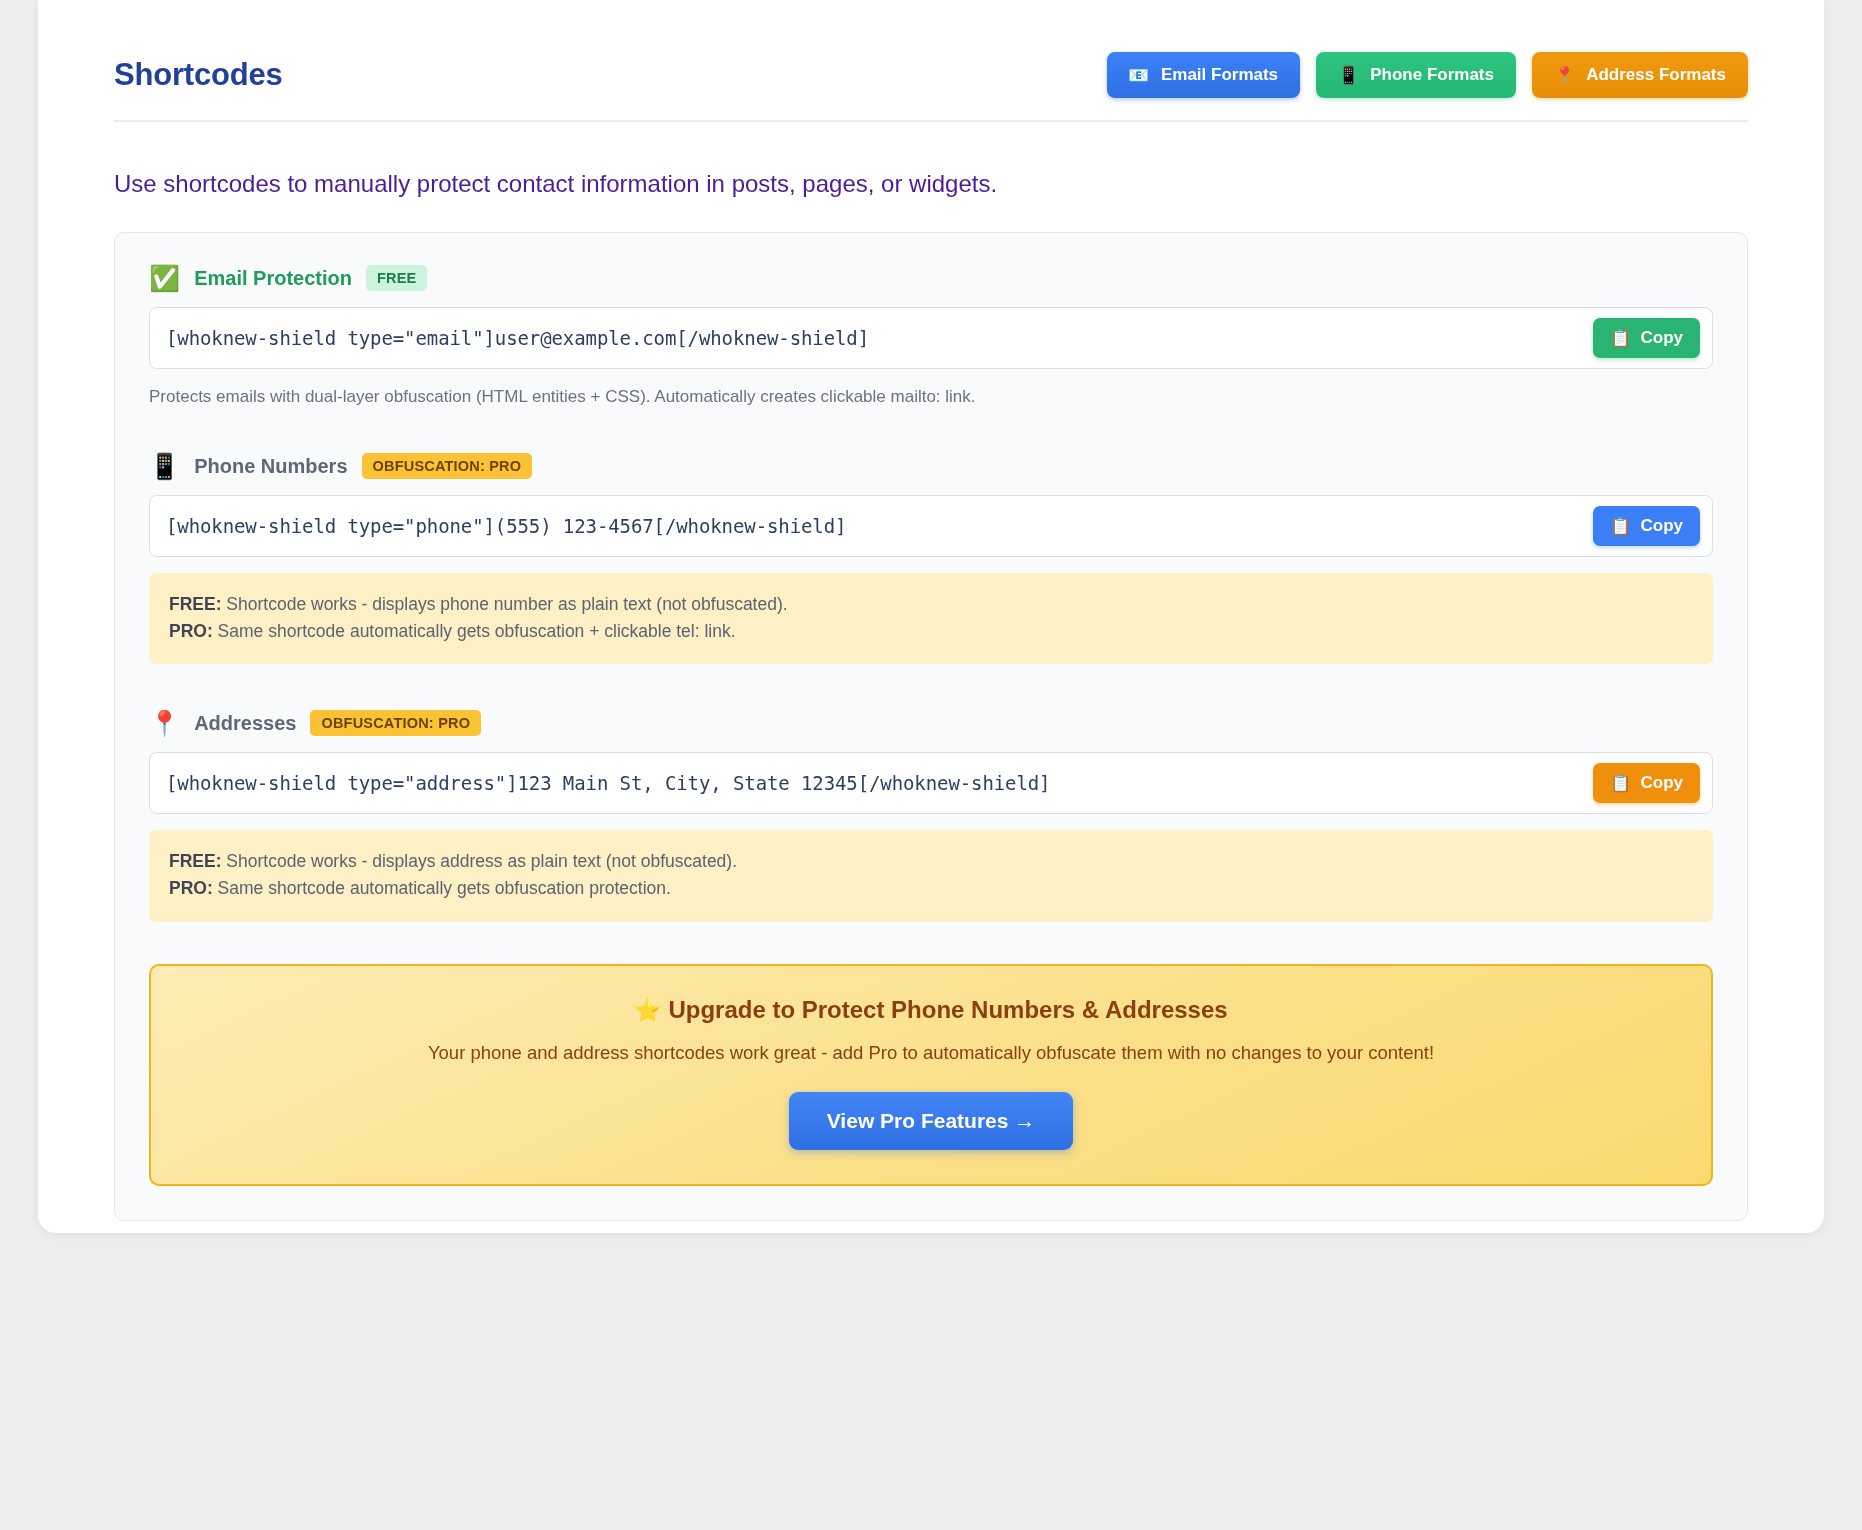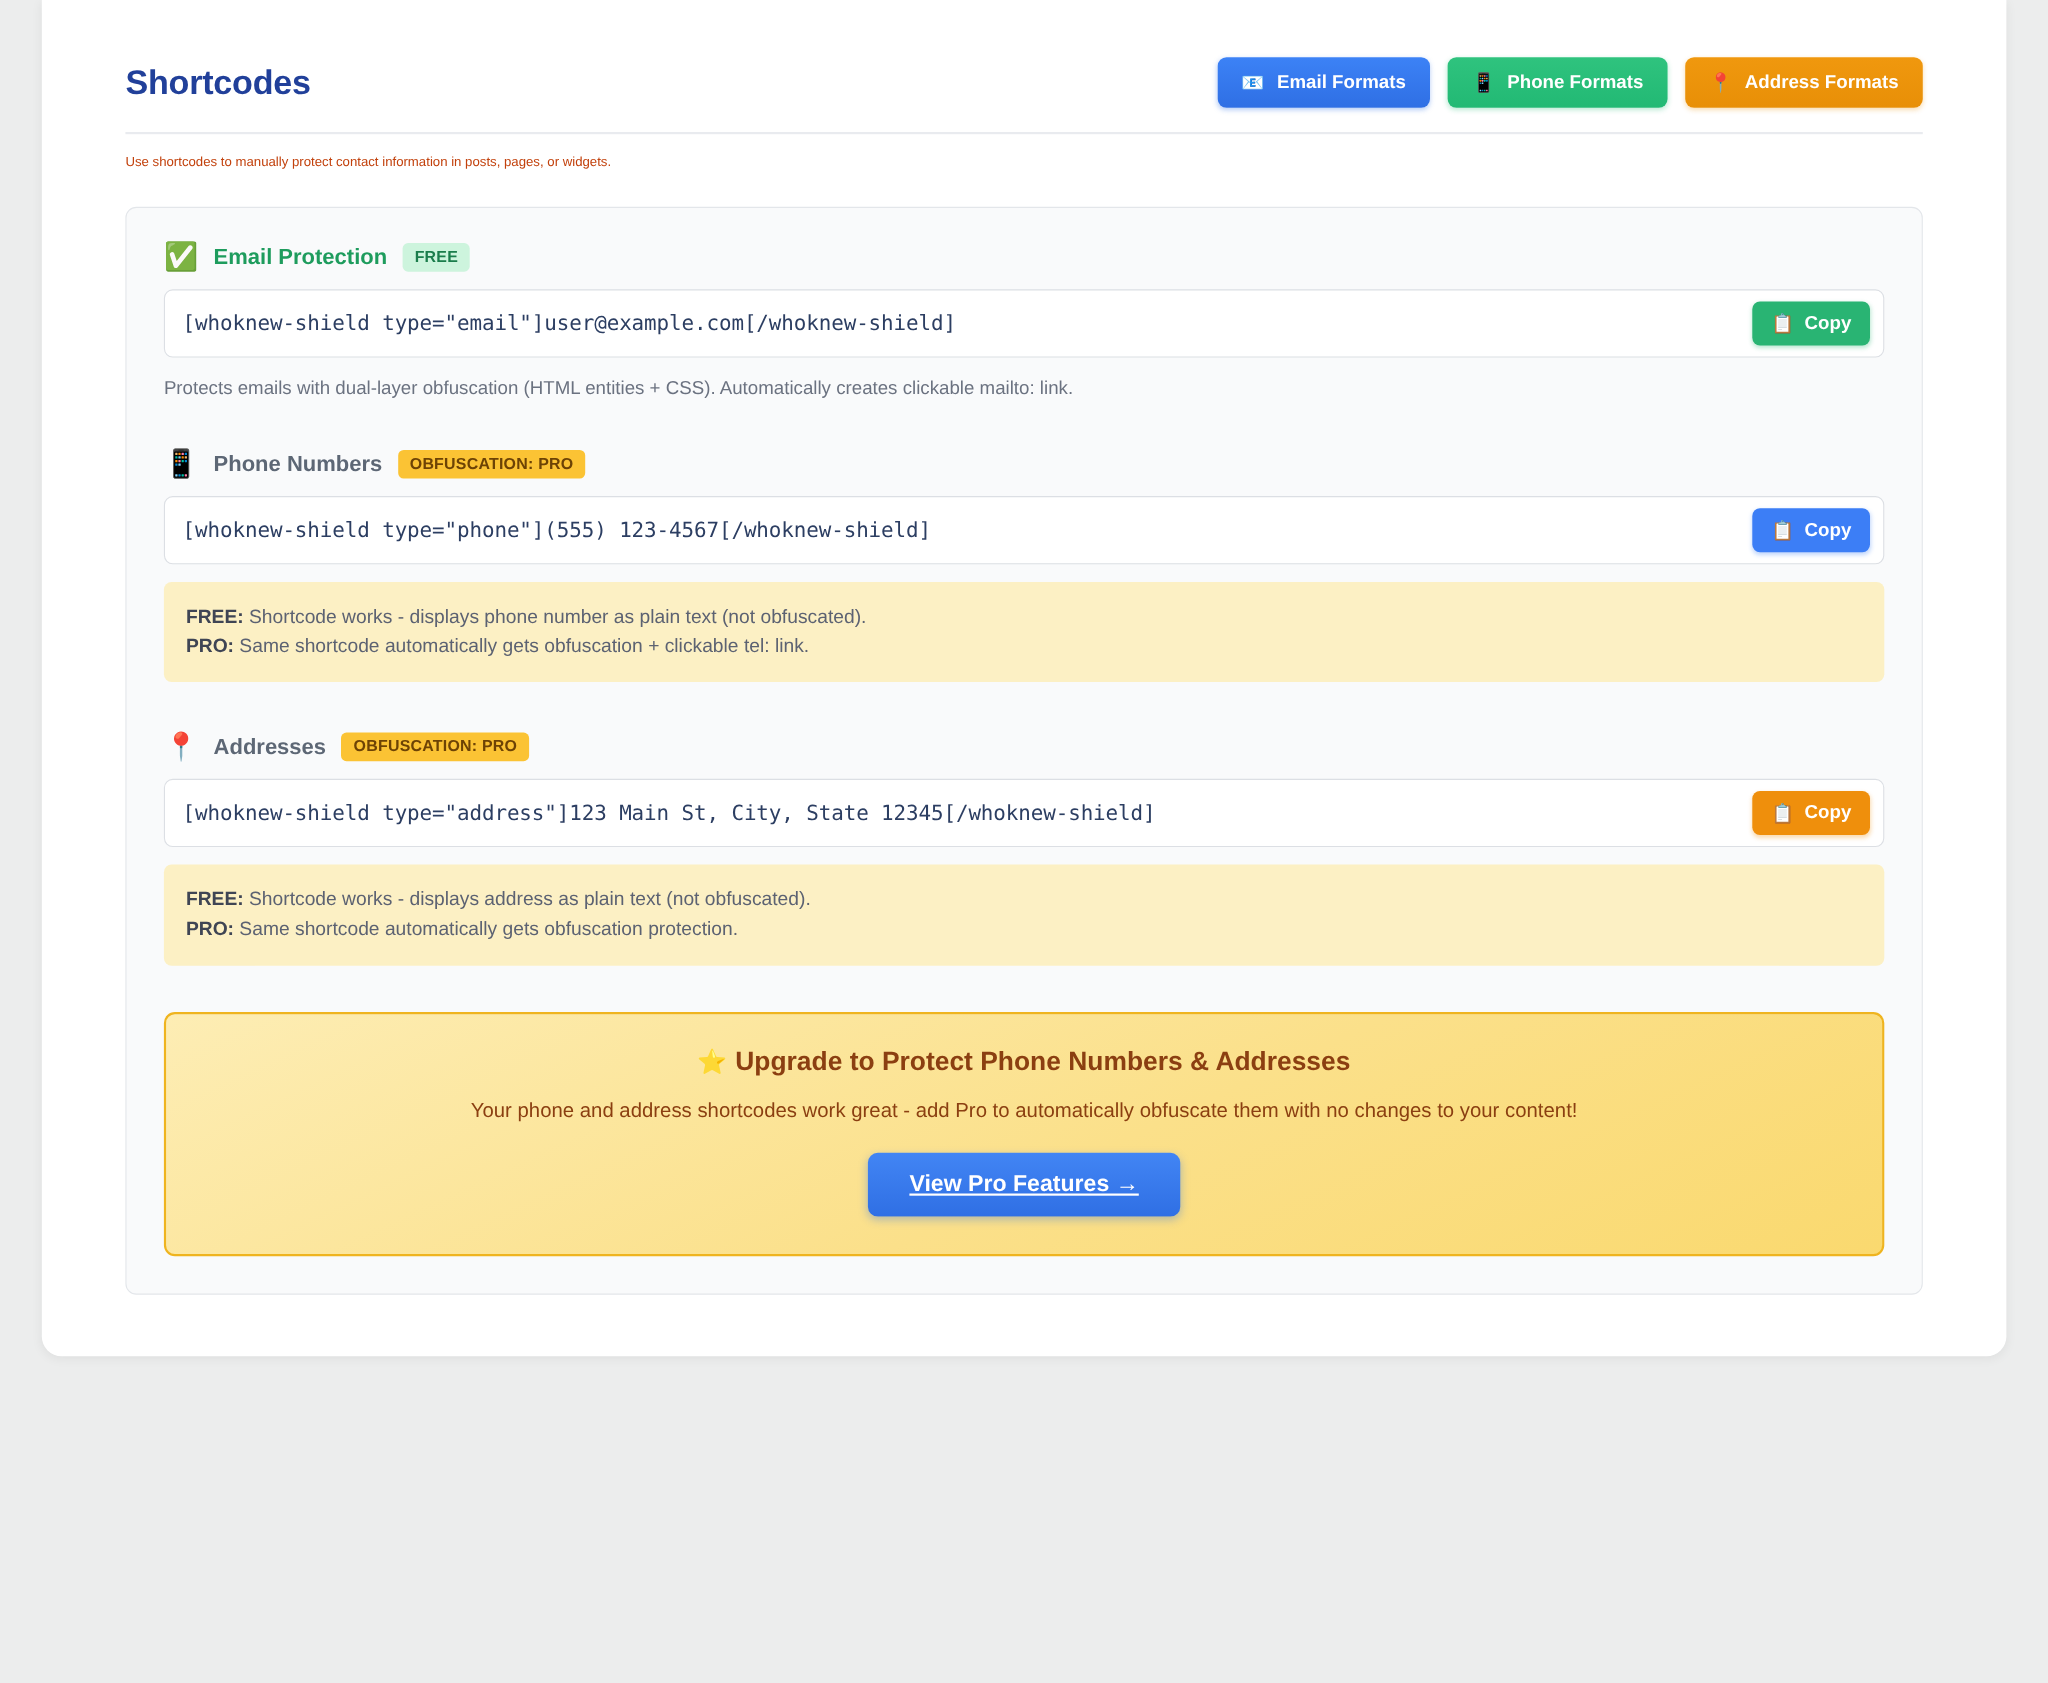--- a/index.html
+++ b/index.html
@@ -62,23 +62,23 @@
     cursor: pointer;
     white-space: nowrap;
   }
   .fmt-btn .emo { font-size: 17px; line-height: 1; }
   .fmt-email   { background: linear-gradient(180deg,#3c82f6 0%,#2f6fe4 100%); box-shadow: 0 2px 5px rgba(47,111,228,0.35); }
   .fmt-phone   { background: linear-gradient(180deg,#2fc37e 0%,#22b974 100%); box-shadow: 0 2px 5px rgba(34,185,116,0.3); }
   .fmt-address { background: linear-gradient(180deg,#f0980e 0%,#e88f07 100%); box-shadow: 0 2px 5px rgba(232,143,7,0.3); }
 
   
   .intro {
-    margin-top: 18px;
-    font-size: 12px;
-    color: #c2410c;
+    margin-top: 48px;
+    font-size: 24px;
+    color: #4c1d95;
   }
 
   
   .panel {
     margin-top: 34px;
     border: 1px solid #e3e6ea;
     border-radius: 10px;
     background: #f9fafb;
     padding: 32px 34px 34px 34px;
   }
@@ -194,21 +194,20 @@
     padding: 0 38px;
     border: none;
     border-radius: 9px;
     background: linear-gradient(180deg,#4285f4 0%,#2f6fe4 100%);
     color: #fff;
     font-size: 21px;
     font-weight: bold;
     font-family: "Liberation Sans", sans-serif;
     cursor: pointer;
     box-shadow: 0 3px 8px rgba(47,111,228,0.35);
-    text-decoration: underline;
   }
 
   
   .hr-top { margin-top: 64px; border-top: 1px solid #e5e7eb; }
 
   .save-btn {
     margin-top: 42px;
     height: 58px;
     padding: 0 32px;
     border: none;

